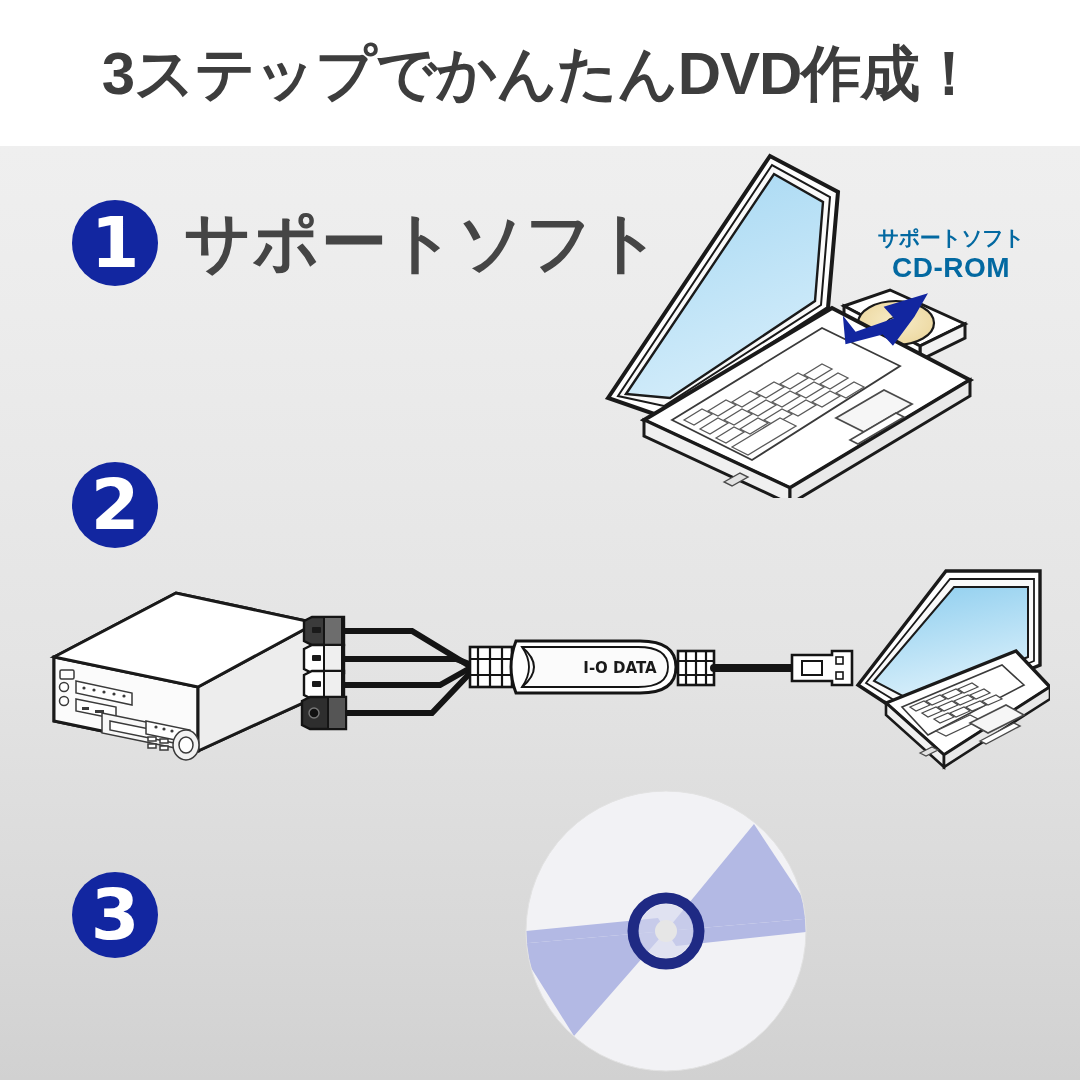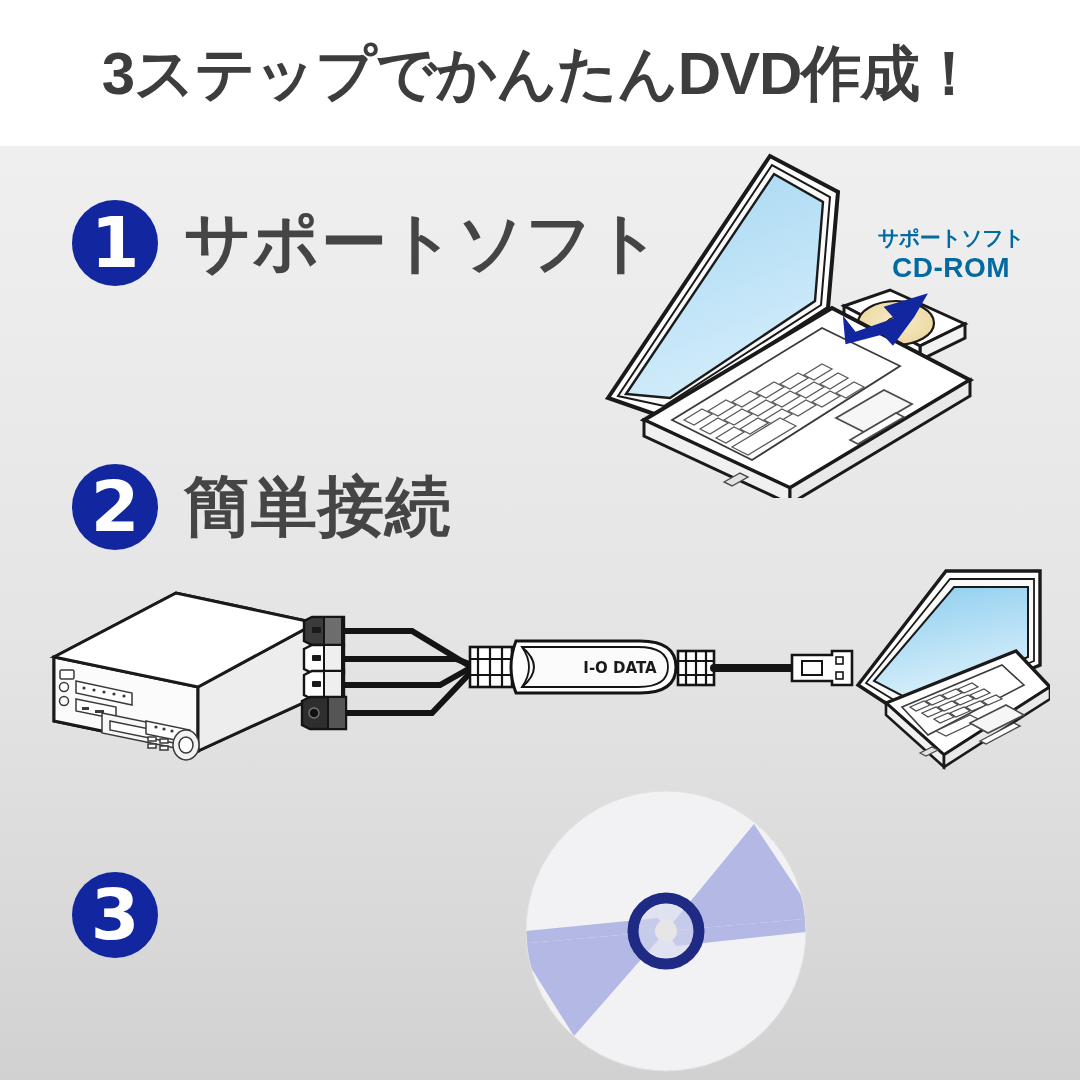--- a/index.html
+++ b/index.html
@@ -144,21 +144,20 @@
         <path d="M250,292 L296,265 L304,269 L258,296 Z" fill="#ffffff" stroke="#4a4a4a" stroke-width="1.6"></path>
       </g>
       <path d="M124,334 L140,325 L148,329 L132,338 Z" fill="#e2e2e2" stroke="#4a4a4a" stroke-width="1.4"></path>
     </g>
 
     <path d="M378,160 L338,188 L352,196 L318,222 L300,210 L312,238 L346,216 L360,224 L372,188 Z" transform="translate(-45,-15) rotate(18 340 200) scale(0.95)" fill="#1226a0"></path>
   </svg>
 
   <div class="step" id="step2">
     <div class="badge">2</div>
-    <div class="step-label">簡単接続</div>
   </div>
 
   <svg class="art" id="art-connect" width="1010" height="240" viewBox="0 0 1010 240">
     <defs>
       <linearGradient id="scr2" x1="0" y1="0" x2="0.3" y2="1">
         <stop offset="0%" stop-color="#8ccdee"></stop>
         <stop offset="100%" stop-color="#daf0fb"></stop>
       </linearGradient>
     </defs>
 

